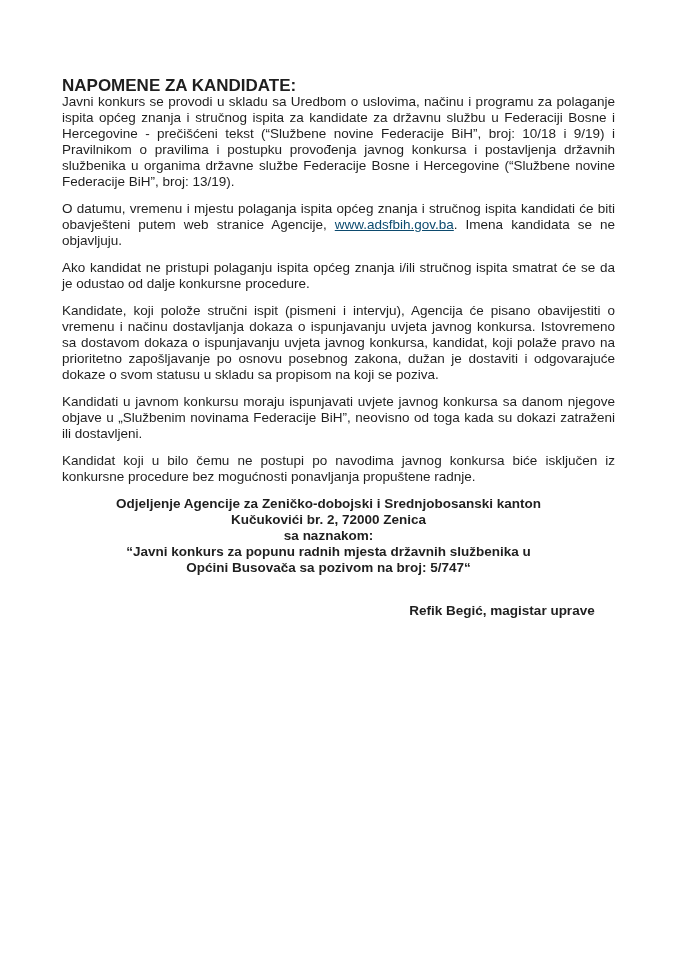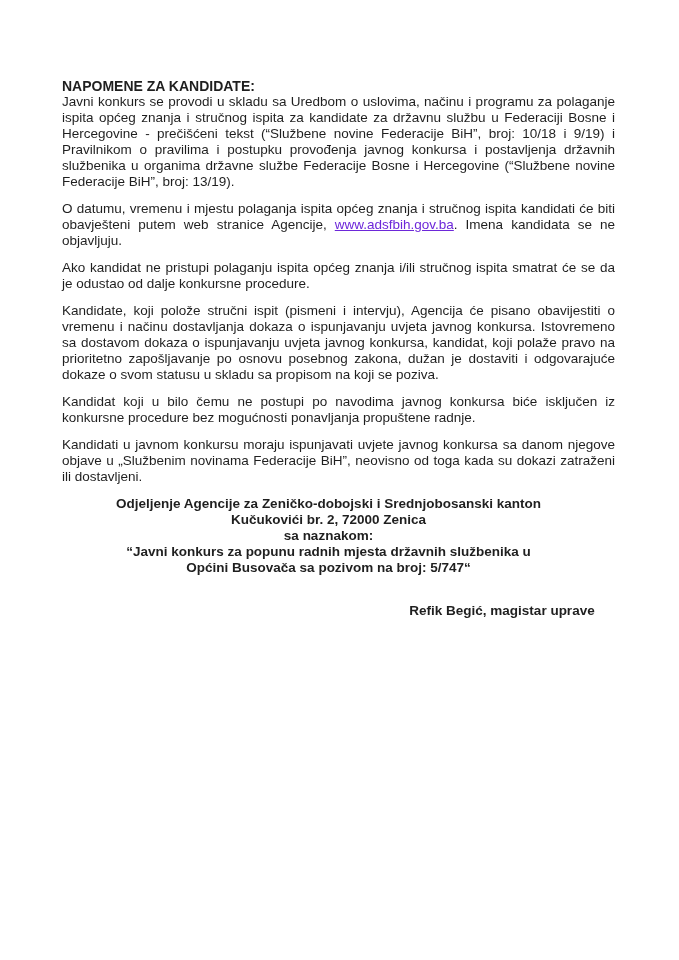--- a/index.html
+++ b/index.html
@@ -18,34 +18,34 @@
   .content {
     position: absolute;
     left: 62px;
     top: 78px;
     width: 553px;
     font-size: 13.5px;
     line-height: 16px;
     color: #1f1f1f;
   }
   .heading {
-    font-size: 14px;
+    font-size: 17px;
     line-height: 16px;
     font-weight: 700;
     margin: 0;
   }
   .body-para {
     margin: 0 0 11px 0;
     text-align: justify;
   }
   .body-para.no-gap {
     margin-bottom: 0;
   }
   .doc-link {
-    color: #6d28d9;
+    color: #0c4a6e;
     text-decoration: underline;
     cursor: pointer;
   }
   .address-block {
     position: relative;
     left: -10px;
     width: 553px;
     font-weight: 700;
     text-align: center;
   }
@@ -72,23 +72,23 @@
     <h1 class="heading">NAPOMENE ZA KANDIDATE:</h1>
 
     <p class="body-para">Javni konkurs se provodi u skladu sa Uredbom o uslovima, načinu i programu za polaganje ispita općeg znanja i stručnog ispita za kandidate za državnu službu u Federaciji Bosne i Hercegovine - prečišćeni tekst (“Službene novine Federacije BiH”, broj: 10/18 i 9/19) i Pravilnikom o pravilima i postupku provođenja javnog konkursa i postavljenja državnih službenika u organima državne službe Federacije Bosne i Hercegovine (“Službene novine Federacije BiH”, broj: 13/19).</p>
 
     <p class="body-para"><span>O datumu, vremenu i mjestu polaganja ispita općeg znanja i stručnog ispita kandidati će biti obavješteni putem web stranice Agencije, </span><a class="doc-link">www.adsfbih.gov.ba</a><span>. Imena kandidata se ne objavljuju.</span></p>
 
     <p class="body-para">Ako kandidat ne pristupi polaganju ispita općeg znanja i/ili stručnog ispita smatrat će se da je odustao od dalje konkursne procedure.</p>
 
     <p class="body-para">Kandidate, koji polože stručni ispit (pismeni i intervju), Agencija će pisano obavijestiti o vremenu i načinu dostavljanja dokaza o ispunjavanju uvjeta javnog konkursa. Istovremeno sa dostavom dokaza o ispunjavanju uvjeta javnog konkursa, kandidat, koji polaže pravo na prioritetno zapošljavanje po osnovu posebnog zakona, dužan je dostaviti i odgovarajuće dokaze o svom statusu u skladu sa propisom na koji se poziva.</p>
 
+    <p class="body-para">Kandidati u javnom konkursu moraju ispunjavati uvjete javnog konkursa sa danom njegove objave u „Službenim novinama Federacije BiH”, neovisno od toga kada su dokazi zatraženi ili dostavljeni.</p>
+
     <p class="body-para">Kandidat koji u bilo čemu ne postupi po navodima javnog konkursa biće isključen iz konkursne procedure bez mogućnosti ponavljanja propuštene radnje.</p>
-
-    <p class="body-para">Kandidati u javnom konkursu moraju ispunjavati uvjete javnog konkursa sa danom njegove objave u „Službenim novinama Federacije BiH”, neovisno od toga kada su dokazi zatraženi ili dostavljeni.</p>
 
 
     <div class="address-block">
       <div class="address-line">Odjeljenje Agencije za Zeničko-dobojski i Srednjobosanski kanton</div>
       <div class="address-line">Kučukovići br. 2, 72000 Zenica</div>
       <div class="address-line">sa naznakom:</div>
       <div class="address-line">“Javni konkurs za popunu radnih mjesta državnih službenika u</div>
       <div class="address-line">Općini Busovača sa pozivom na broj: 5/747“</div>
     </div>
 

